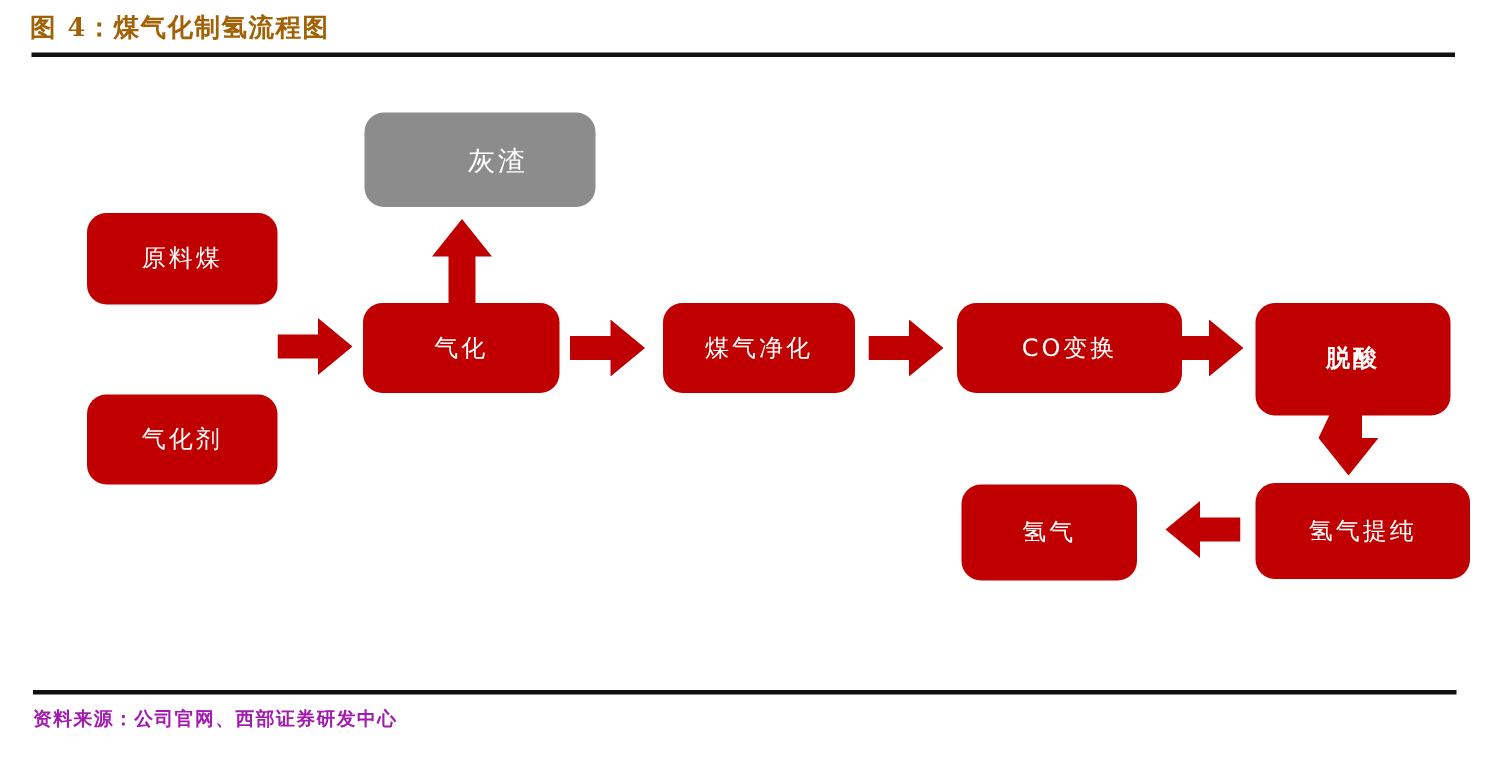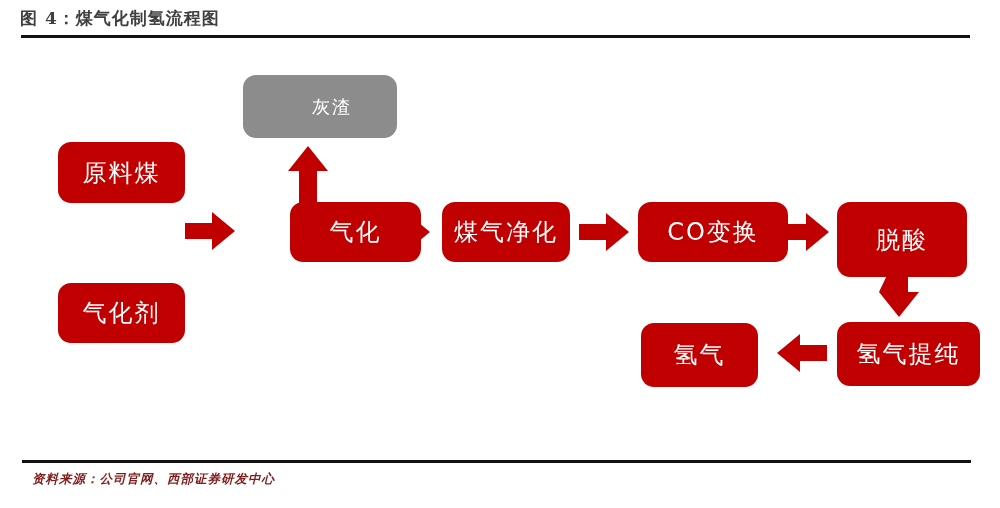--- a/index.html
+++ b/index.html
@@ -11,51 +11,50 @@
   html,body{margin:0;padding:0;background:#ffffff;}
   .page{
     position:relative;
     width:1000px;height:508px;
     background:#ffffff;
     font-family:"DejaVu Sans",sans-serif;
     overflow:hidden;
   }
   .fig-title{
     position:absolute;left:20px;top:7px;
-    font-size:17px;font-weight:bold;color:#404040;
+    font-size:17px;font-weight:bold;color:#a16207;
     letter-spacing:1px;
     font-family:"DejaVu Serif",serif;
   }
   .rule{position:absolute;height:2.5px;background:var(--rule);}
   .rule-top{left:21px;top:35px;width:949px;}
   .rule-bottom{left:22px;top:460px;width:949px;}
   .source-note{
-    position:absolute;left:32px;top:471px;
-    font-size:12.5px;font-weight:bold;color:#7f1d1d;
+    position:absolute;left:22px;top:471px;
+    font-size:12.5px;font-weight:bold;color:#a21caf;
     letter-spacing:1px;
     font-family:"DejaVu Serif",serif;
-    font-style:italic;
   }
   .node{
     position:absolute;
     display:flex;align-items:center;justify-content:center;
     border-radius:13px;
     background:var(--red);
     color:var(--boxtext);
-    font-size:24px;letter-spacing:2px;
+    font-size:16px;letter-spacing:2px;
     text-align:center;
   }
   .node.gray{background:var(--gray);font-size:18px;padding-left:24px;}
   .n-ash      {left:243px;top:75px; width:130px;height:63px;}
   .n-raw      {left:58px; top:142px;width:127px;height:61px;}
-  .n-agent    {left:58px; top:263px;width:127px;height:60px;margin-top:20px;}
-  .n-gasify   {left:242px;top:202px;width:131px;height:60px;margin-left:48px;}
+  .n-agent    {left:58px; top:263px;width:127px;height:60px;}
+  .n-gasify   {left:242px;top:202px;width:131px;height:60px;}
   .n-purify   {left:442px;top:202px;width:128px;height:60px;}
   .n-co       {left:638px;top:202px;width:150px;height:60px;}
-  .n-deacid   {left:837px;top:202px;width:130px;height:75px;}
+  .n-deacid   {left:837px;top:202px;width:130px;height:75px;font-weight:bold;}
   .n-h2purify {left:837px;top:322px;width:143px;height:64px;}
   .n-h2       {left:641px;top:323px;width:117px;height:64px;}
   .arrow{position:absolute;display:block;}
   .arrow polygon{fill:var(--red);}
   .a-in    {left:185px;top:212px;}
   .a-up    {left:288px;top:146px;}
   .a-g2p   {left:380px;top:213px;}
   .a-p2c   {left:579px;top:213px;}
   .a-c2d   {left:779px;top:213px;}
   .a-down  {left:879px;top:269px;}

